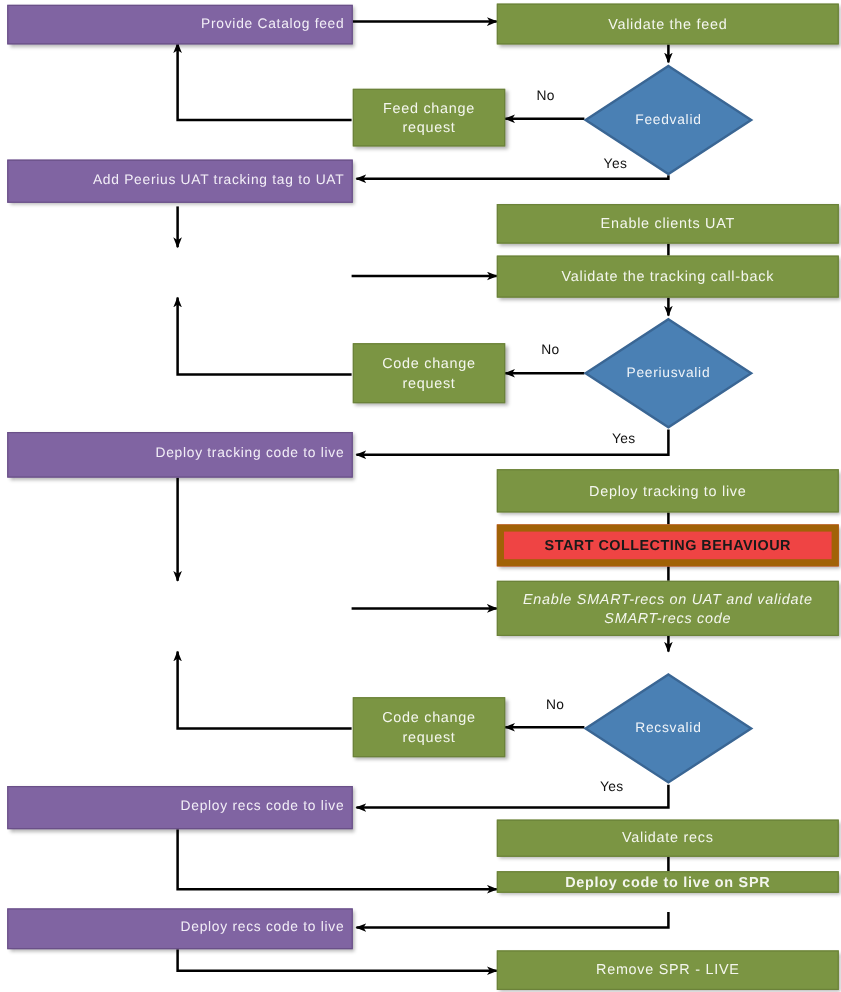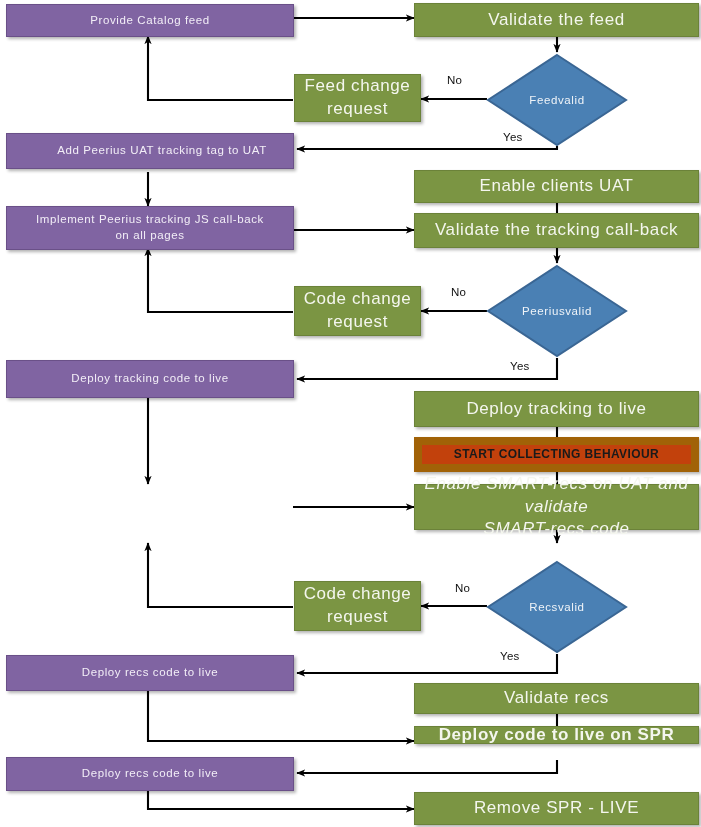--- a/index.html
+++ b/index.html
@@ -34,31 +34,32 @@
     width: 100%;
     padding: 0 6px;
     box-sizing: border-box;
   }
   .proc-purple {
     background: #8064A2;
     border: 1px solid #6A5088;
     color: #F2EEF7;
     font-size: 11.5px;
     box-shadow: 2px 2px 3px rgba(0,0,0,0.30);
+    text-align: right;
   }
   .proc-green {
     background: #7B9543;
     border: 1px solid #6B8239;
     color: #F4F6EE;
-    font-size: 17px;
+    font-size: 12px;
     box-shadow: 2px 2px 3px rgba(0,0,0,0.30);
   }
   .proc-gray {
-    background: #c2410c;
-    border: 8px solid #a16207;
+    background: #ef4444;
+    border: 6px solid #a16207;
     color: #1A1A1A;
     font-size: 12px;
     font-weight: bold;
     letter-spacing: 0.4px;
     box-shadow: 2px 2px 3px rgba(0,0,0,0.30);
   }
   .decision {
     position: absolute;
     z-index: 3;
   }
@@ -195,23 +196,20 @@
   <div class="edge-label" style="left:500px; top:650px;">Yes</div>
 
   <div class="node proc-purple" style="left:6px; top:4px; width:288px; height:33px;">
     <span class="label">Provide Catalog feed</span>
   </div>
 
   <div class="node proc-purple" style="left:6px; top:133px; width:288px; height:36px;padding-left:24px;">
     <span class="label">Add Peerius UAT tracking tag to UAT</span>
   </div>
 
-  <div class="node proc-purple" style="left:6px; top:206px; width:288px; height:44px;">
-    <span class="label">Implement Peerius tracking JS call-back<br>on all pages</span>
-  </div>
 
   <div class="node proc-purple" style="left:6px; top:360px; width:288px; height:38px;">
     <span class="label">Deploy tracking code to live</span>
   </div>
 
 
   <div class="node proc-purple" style="left:6px; top:655px; width:288px; height:36px;">
     <span class="label">Deploy recs code to live</span>
   </div>
 

